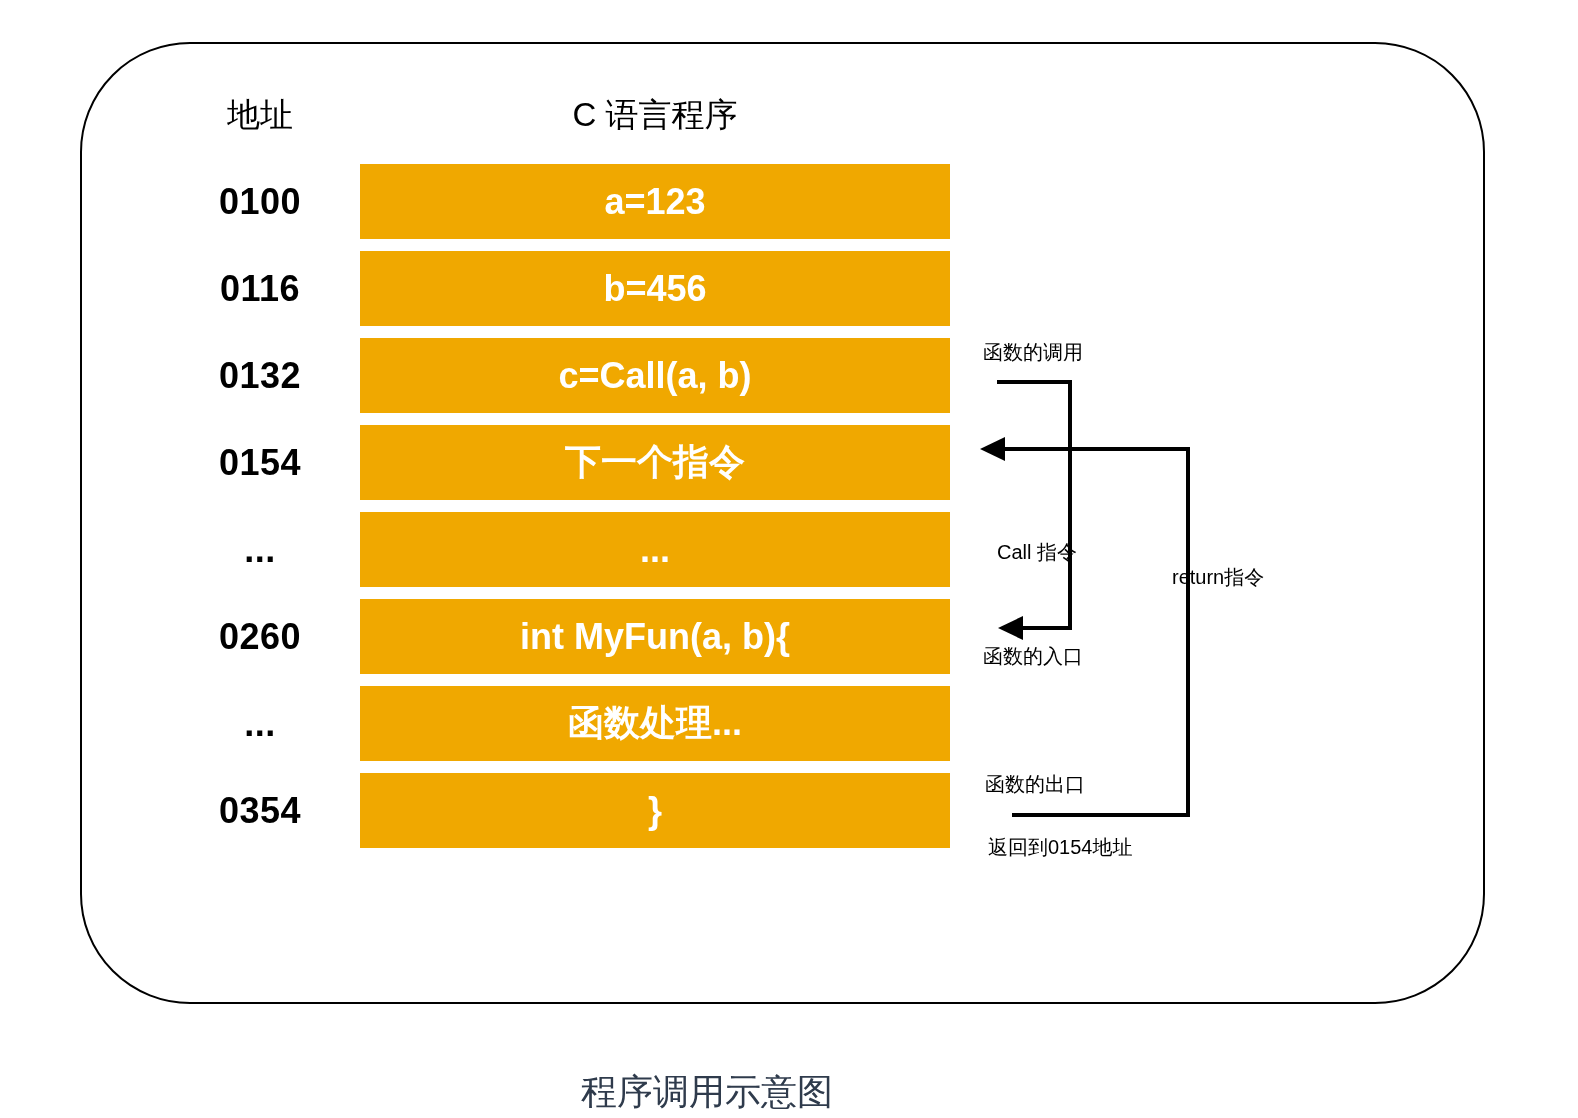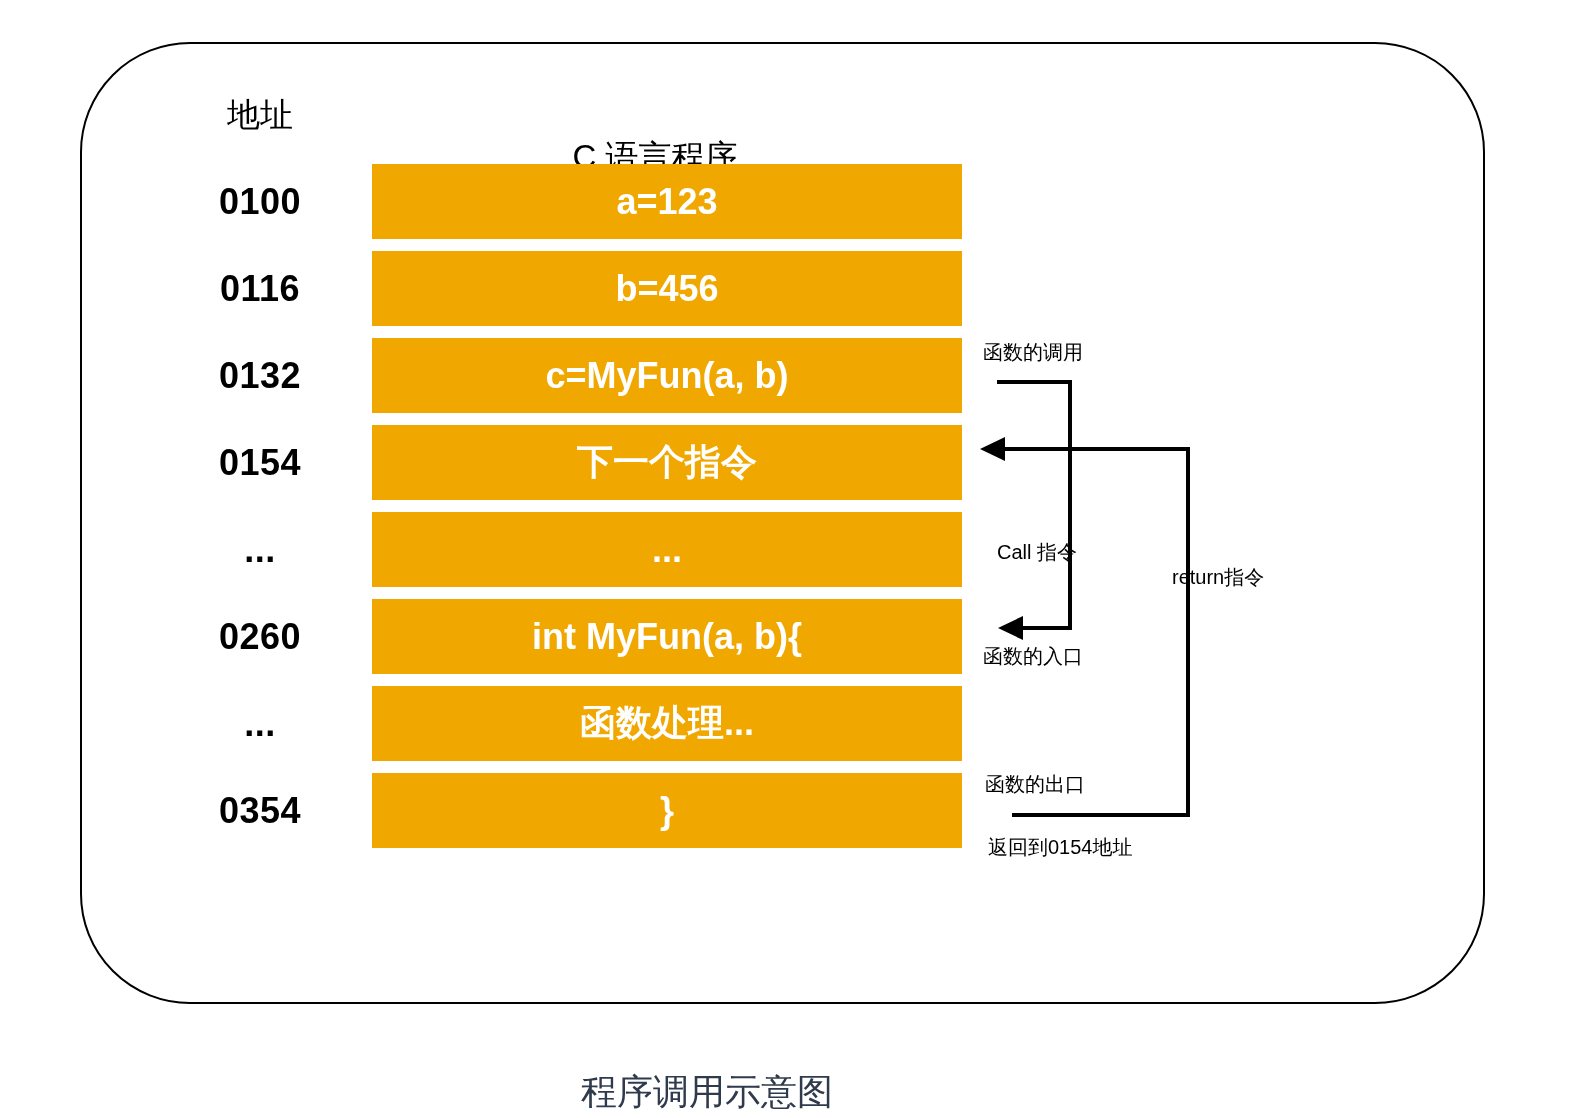--- a/index.html
+++ b/index.html
@@ -33,34 +33,34 @@
   
   .hdr {
     position: absolute;
     top: 96px;
     font-size: 33px;
     line-height: 38px;
     text-align: center;
     white-space: nowrap;
   }
   .addr-hdr { left: 185px; width: 150px; }
-  .prog-hdr { left: 360px; width: 590px; margin-top: 42px; }
+  .prog-hdr { left: 360px; width: 590px; }
 
   
   .row { position: absolute; left: 0; width: 100%; height: 75px; }
   .addr {
     position: absolute;
     left: 185px; width: 150px; height: 75px;
     display: flex; align-items: center; justify-content: center;
     font-size: 36px; font-weight: 700;
     letter-spacing: 0.5px;
   }
   .bar {
     position: absolute;
-    left: 372px; width: 590px; height: 75px;
+    left: 360px; width: 590px; height: 75px;
     background: var(--bar);
     display: flex; align-items: center; justify-content: center;
     color: var(--bar-text);
     font-size: 36px; font-weight: 600;
     white-space: nowrap;
   }
 
   
   svg.arrows {
     position: absolute; inset: 0;
@@ -116,21 +116,21 @@
   <div class="row" style="top:251px">
     <div class="addr">0116</div>
     <div class="bar">
       <span>b=456</span>
     </div>
   </div>
 
   <div class="row" style="top:338px">
     <div class="addr">0132</div>
     <div class="bar">
-      <span>c=MyFun(a, b)</span>
+      <span>c=Call(a, b)</span>
     </div>
   </div>
 
   <div class="row" style="top:425px">
     <div class="addr">0154</div>
     <div class="bar">
       <span>下一个指令</span>
     </div>
   </div>
 

